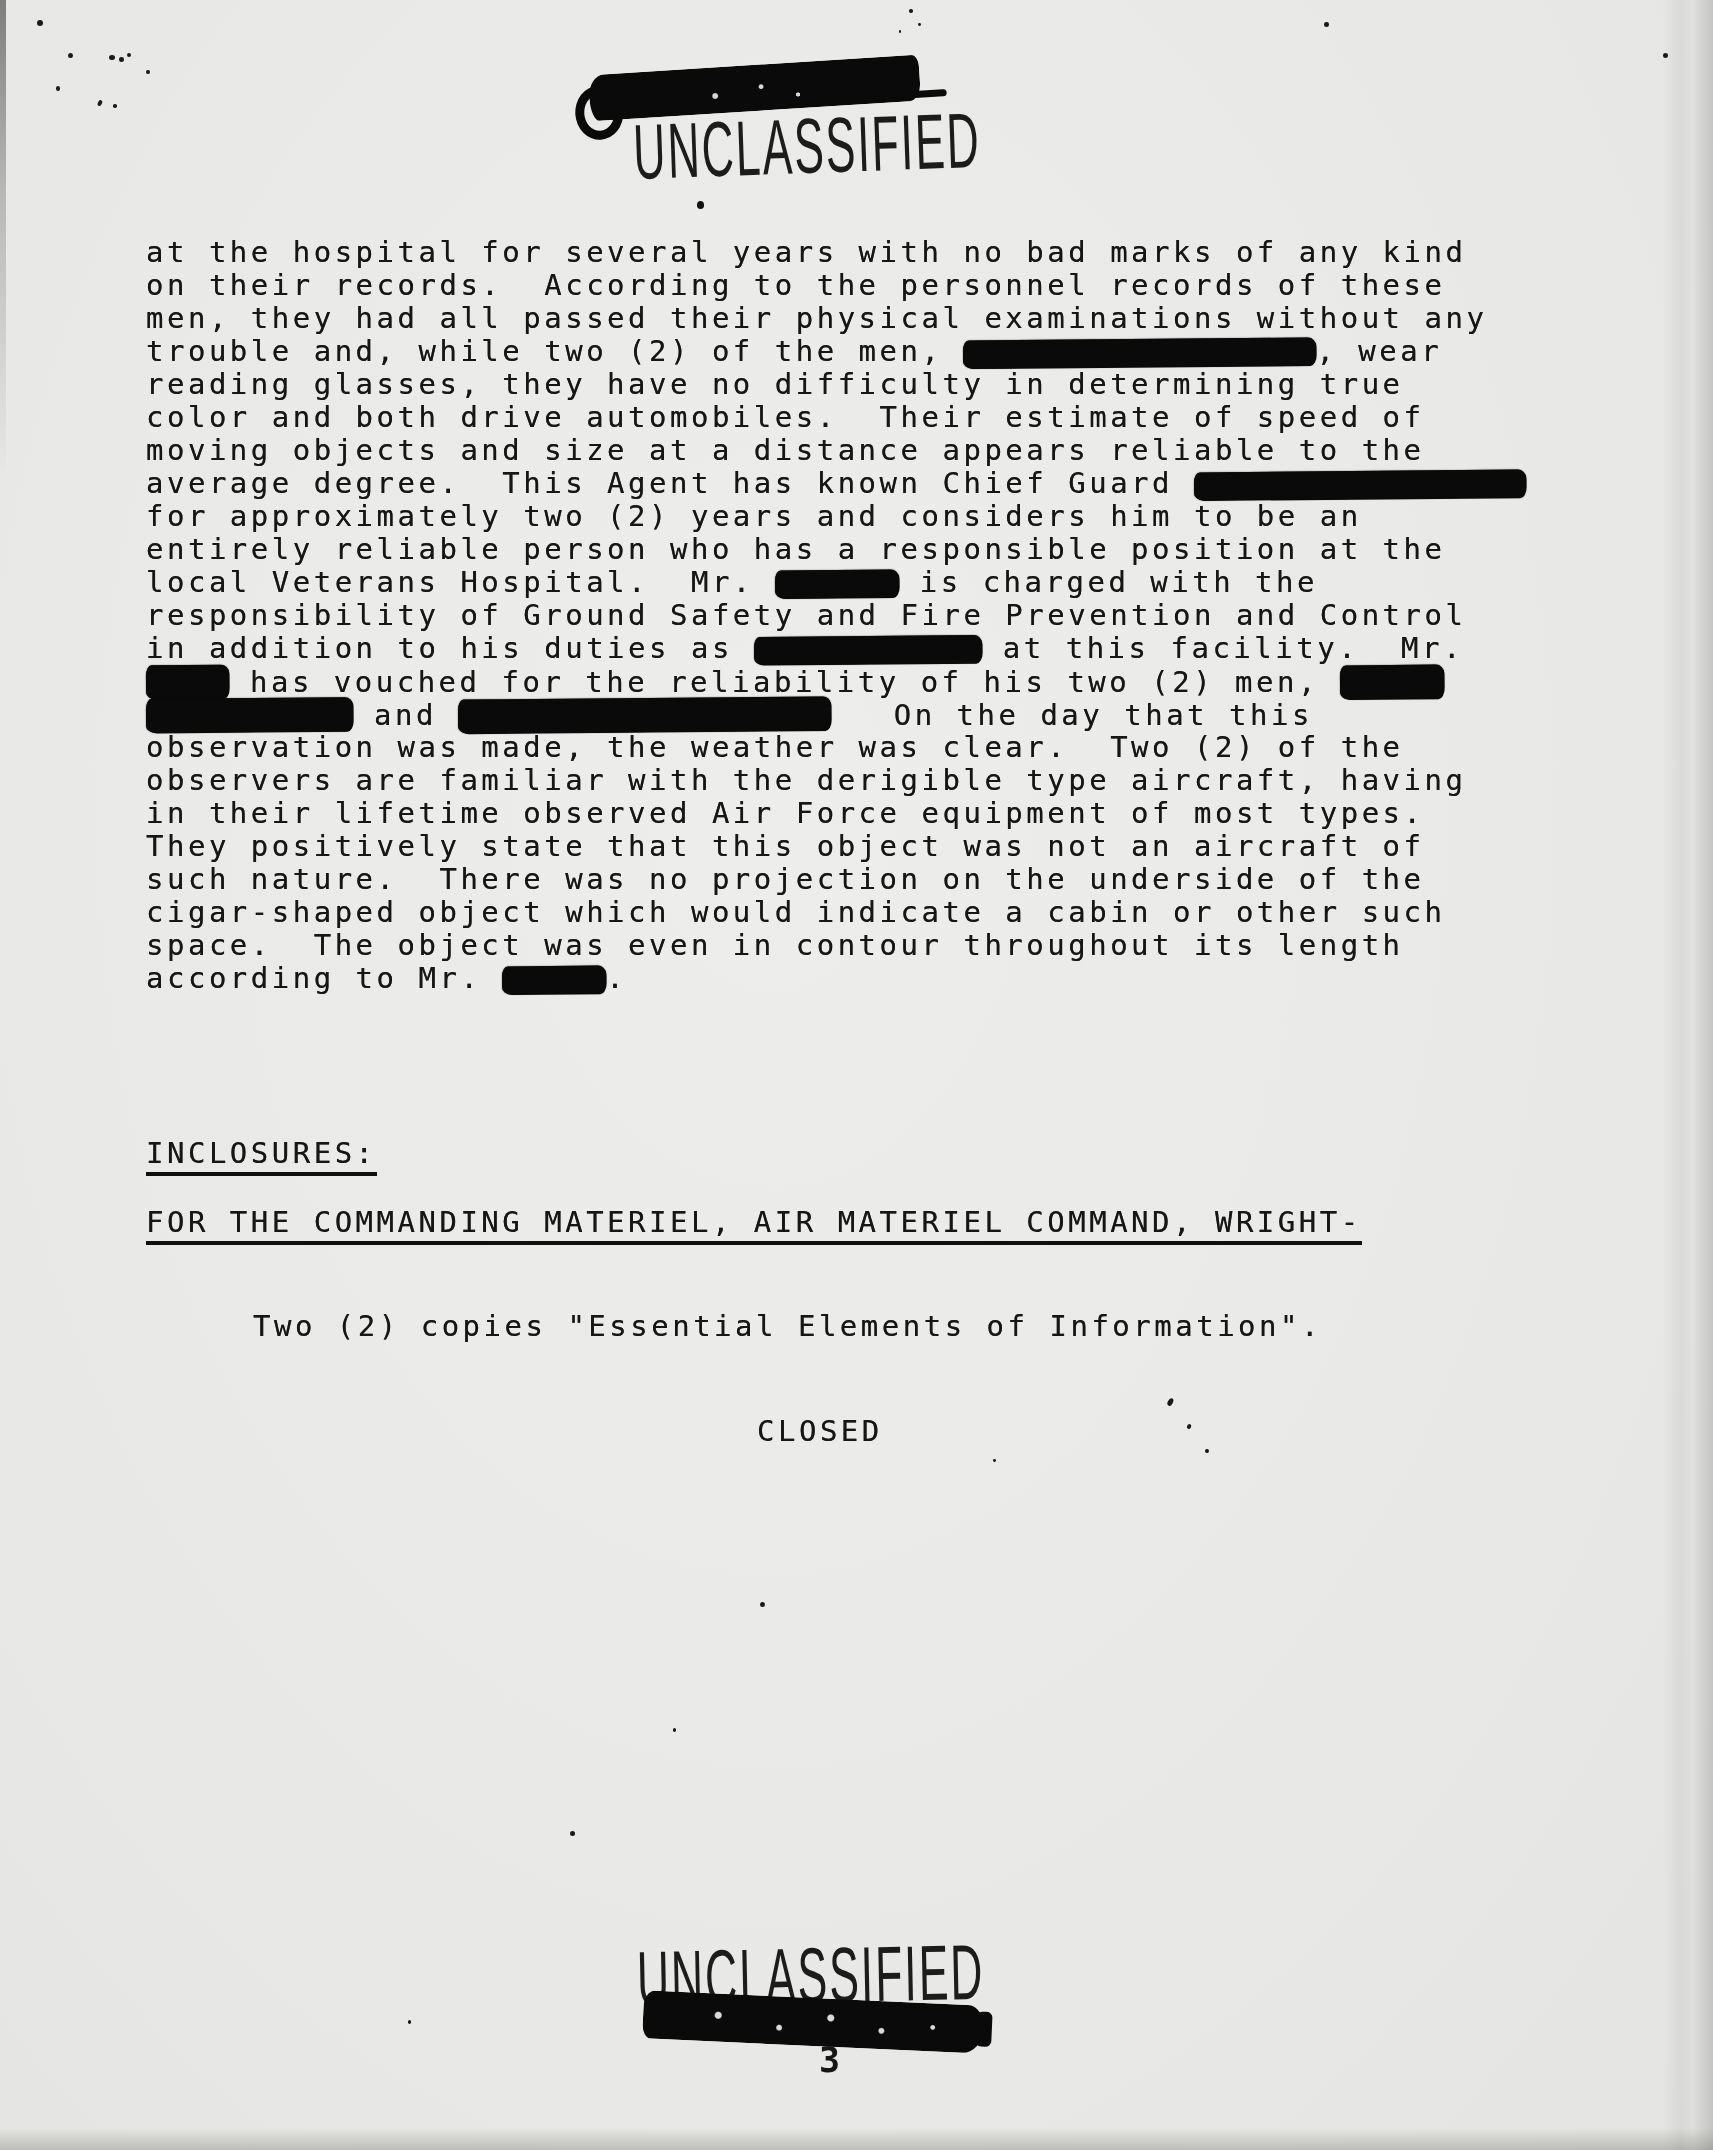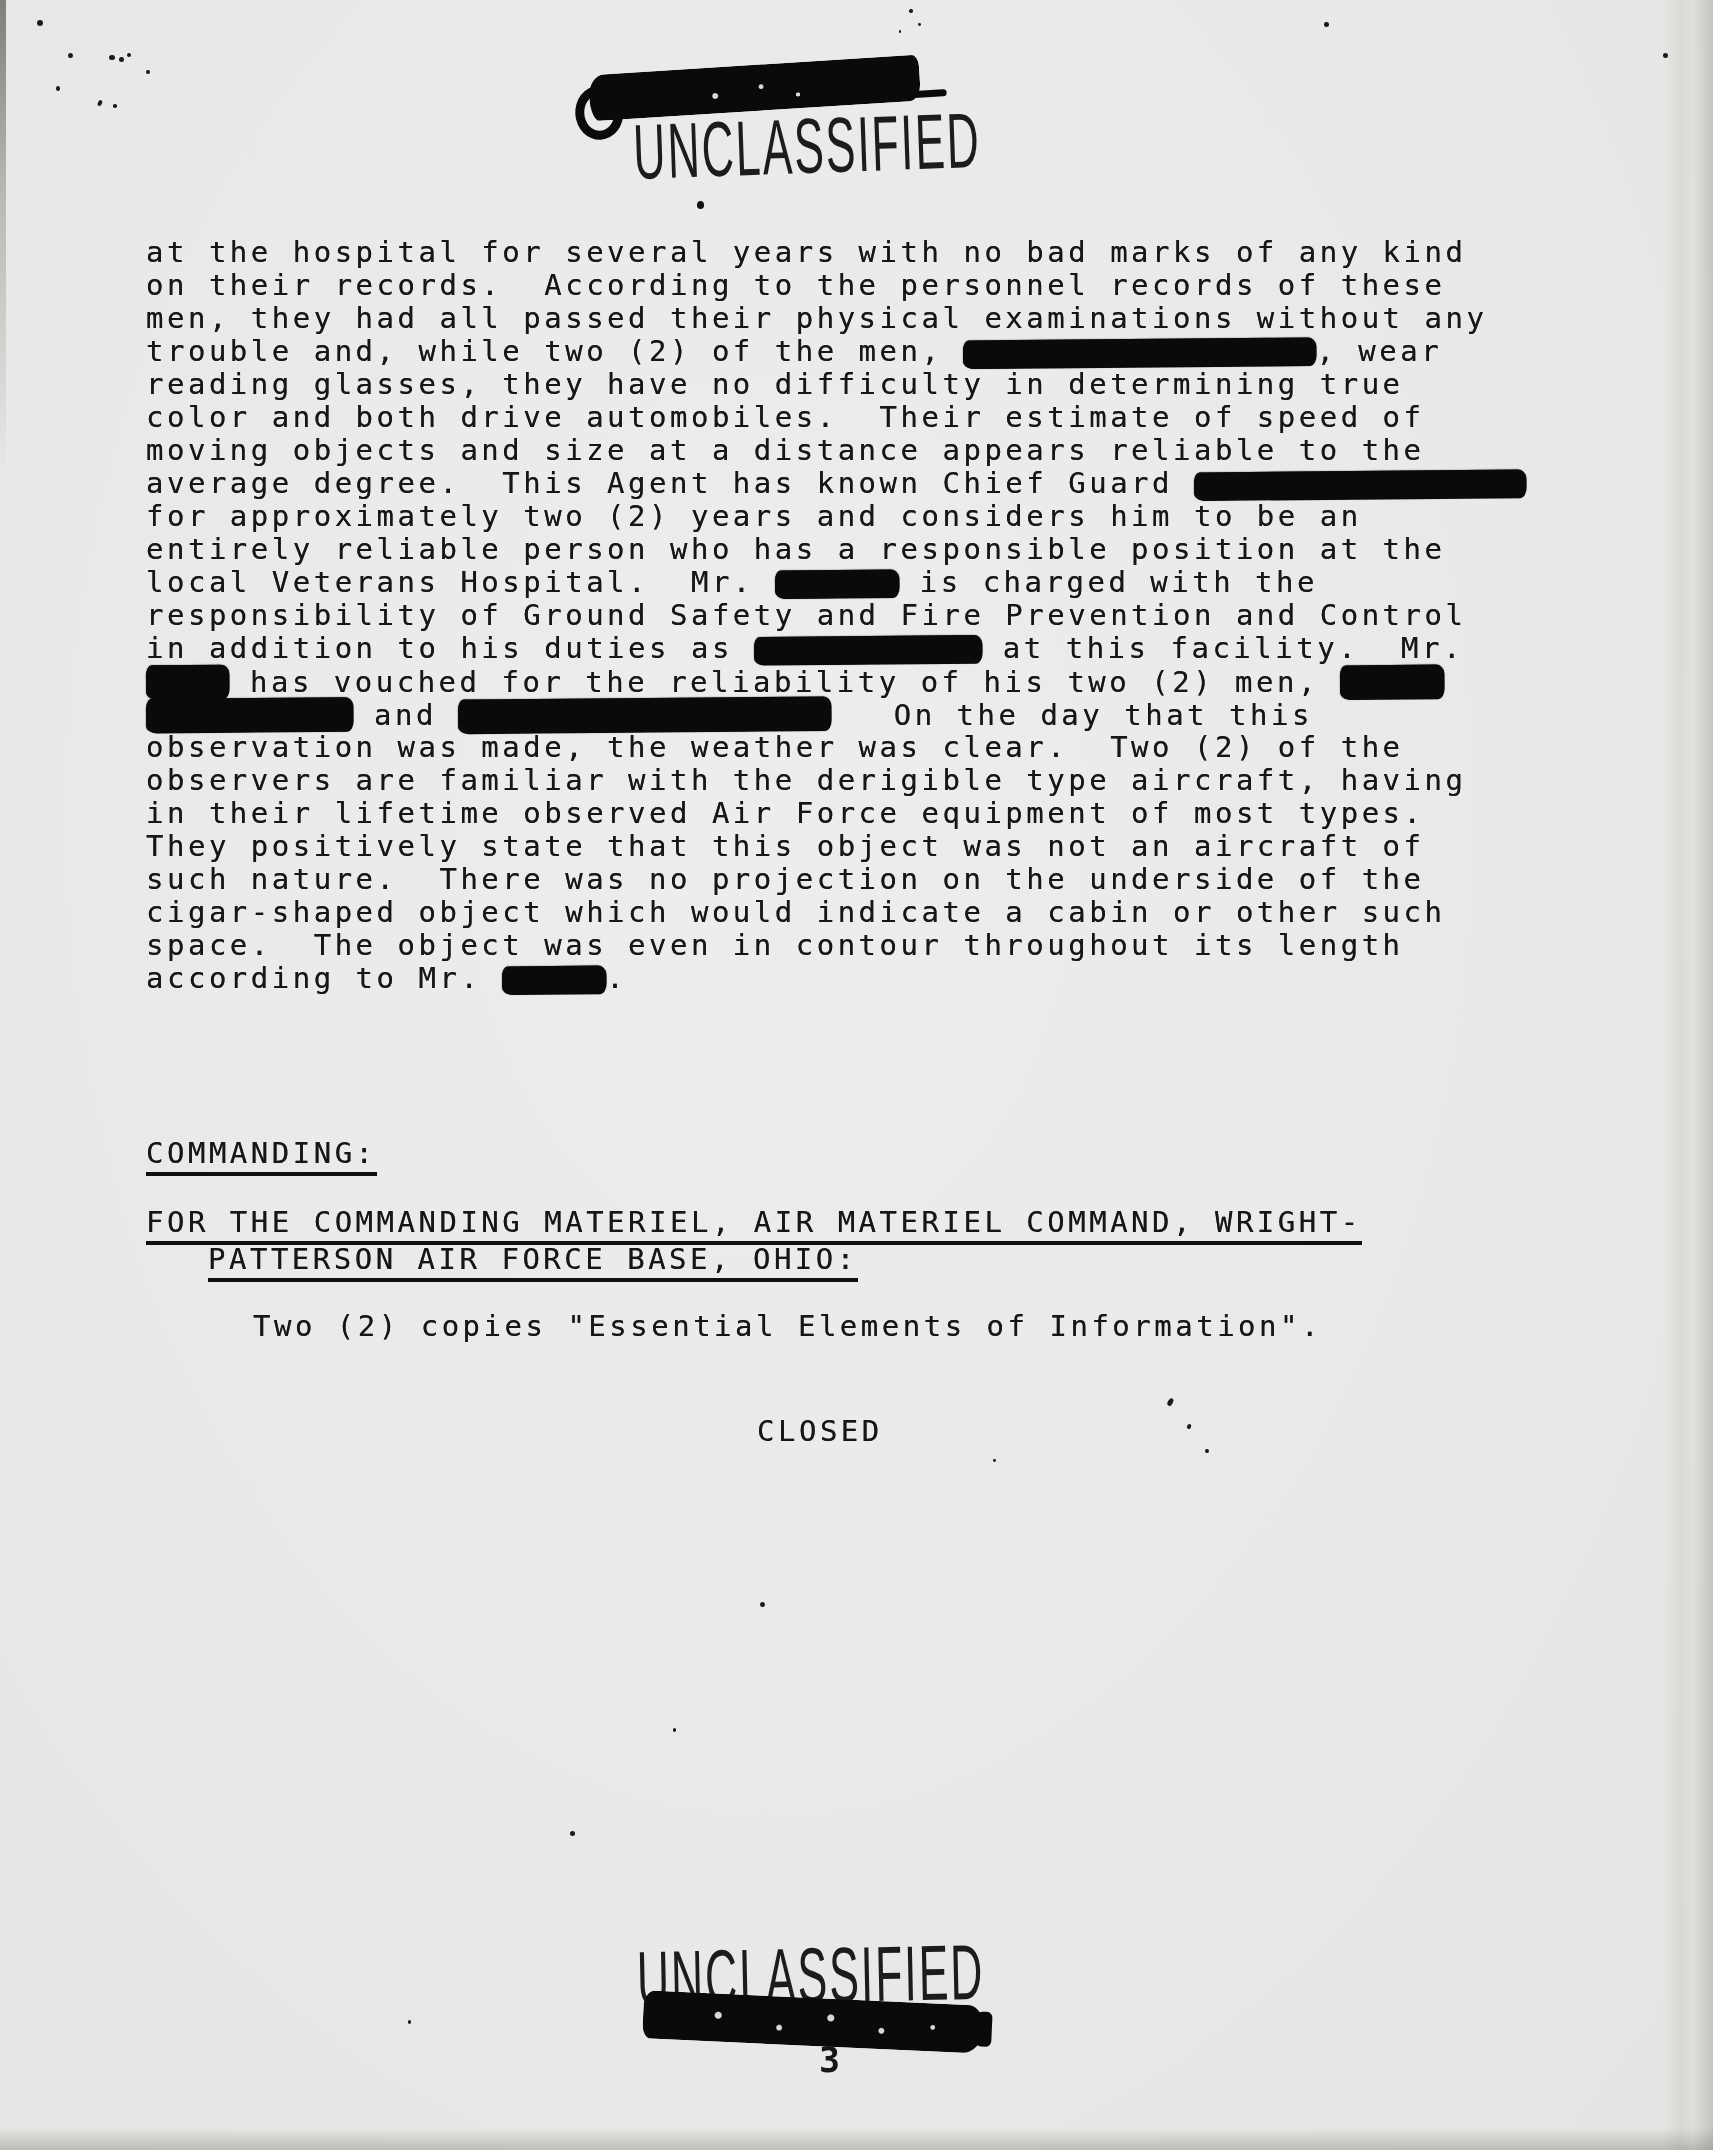--- a/index.html
+++ b/index.html
@@ -65,25 +65,24 @@
 <body>
 
 <div class="page">
 
   <div class="scribble topbar"></div>
   <div class="stamp top">UNCLASSIFIED</div>
   <div class="dot-under-stamp"></div>
 
   <div class="bodyblock type"><div class="line"><span>at the hospital for several years with no bad marks of any kind</span></div><div class="line"><span>on their records.  According to the personnel records of these</span></div><div class="line"><span>men, they had all passed their physical examinations without any</span></div><div class="line"><span>trouble and, while two (2) of the men, </span><span class="rd" style="width: 353px;"></span><span>, wear</span></div><div class="line"><span>reading glasses, they have no difficulty in determining true</span></div><div class="line"><span>color and both drive automobiles.  Their estimate of speed of</span></div><div class="line"><span>moving objects and size at a distance appears reliable to the</span></div><div class="line"><span>average degree.  This Agent has known Chief Guard </span><span class="rd" style="width: 332px;"></span></div><div class="line"><span>for approximately two (2) years and considers him to be an</span></div><div class="line"><span>entirely reliable person who has a responsible position at the</span></div><div class="line"><span>local Veterans Hospital.  Mr. </span><span class="rd" style="width: 124px;"></span><span> is charged with the</span></div><div class="line"><span>responsibility of Ground Safety and Fire Prevention and Control</span></div><div class="line"><span>in addition to his duties as </span><span class="rd" style="width: 228px;"></span><span> at this facility.  Mr.</span></div><div class="line"><span class="rd tall" style="width: 83px;"></span><span> has vouched for the reliability of his two (2) men, </span><span class="rd tall" style="width: 104px;"></span></div><div class="line"><span class="rd tall" style="width: 207px;"></span><span> and </span><span class="rd tall" style="width: 373px;"></span><span>   On the day that this</span></div><div class="line"><span>observation was made, the weather was clear.  Two (2) of the</span></div><div class="line"><span>observers are familiar with the derigible type aircraft, having</span></div><div class="line"><span>in their lifetime observed Air Force equipment of most types.</span></div><div class="line"><span>They positively state that this object was not an aircraft of</span></div><div class="line"><span>such nature.  There was no projection on the underside of the</span></div><div class="line"><span>cigar-shaped object which would indicate a cabin or other such</span></div><div class="line"><span>space.  The object was even in contour throughout its length</span></div><div class="line"><span>according to Mr. </span><span class="rd" style="width: 104px;"></span><span>.</span></div></div>
 
-  <div class="abs type" style="left:146px;top:1136px;"><span class="ul">COMMANDING:</span></div>
+  <div class="abs type" style="left:146px;top:1136px;"><span class="ul">INCLOSURES:</span></div>
 
   <div class="abs type" style="left:146px;top:1205px;"><span class="ul">FOR THE COMMANDING MATERIEL, AIR MATERIEL COMMAND, WRIGHT-</span></div>
 
-  <div class="abs type" style="left:208px;top:1242px;"><span class="ul">PATTERSON AIR FORCE BASE, OHIO:</span></div>
 
   <div class="abs type" style="left:253px;top:1309px;">Two (2) copies "Essential Elements of Information".</div>
 
   <div class="abs type" style="left:757px;top:1414px;">CLOSED</div>
 
   <div class="stamp bottom">UNCLASSIFIED</div>
   <div class="scribble bottombar"></div>
   <div class="pagenum">3</div>
 
   <div class="speck" style="left:37px;top:20px;width:6.4px;height:6.4px;"></div>

